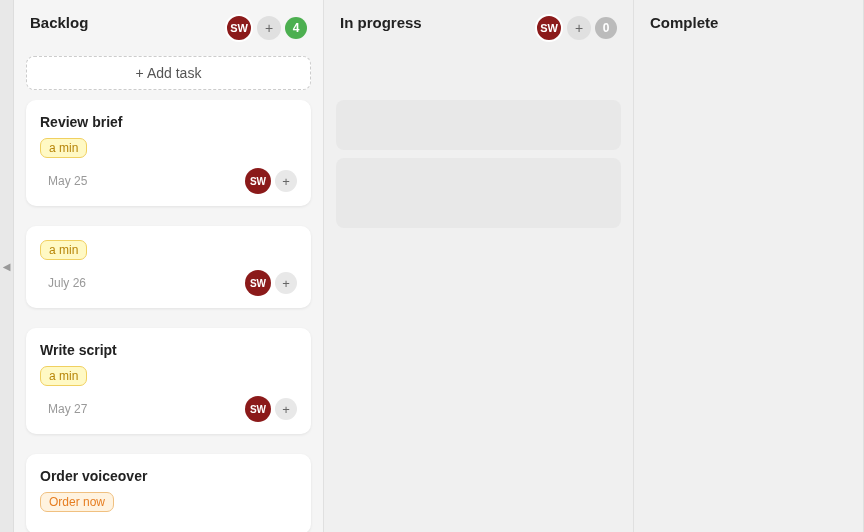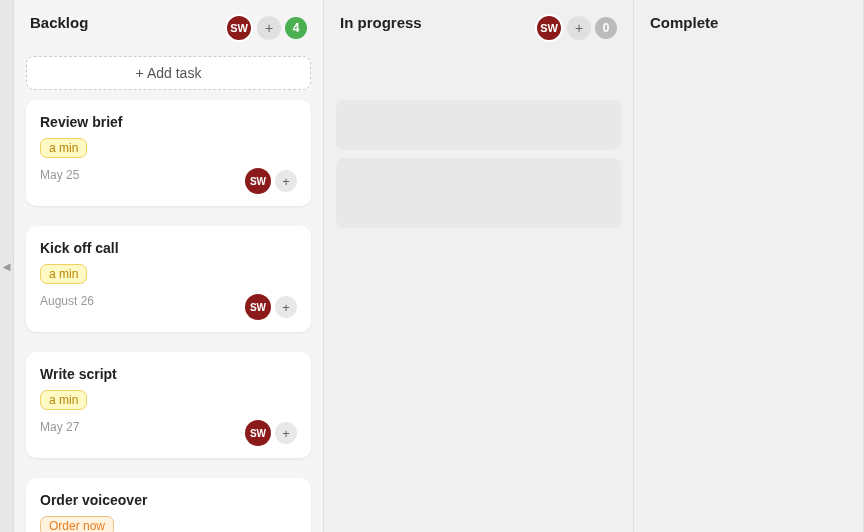--- a/index.html
+++ b/index.html
@@ -178,22 +178,23 @@
     }
 
     .tag-orange {
       background: #fff3e0;
       color: #e67e22;
       border: 1px solid #f0c080;
     }
 
     .card-footer {
       display: flex;
-      align-items: flex-start;
+      align-items: center;
       justify-content: space-between;
+      margin-left: 8px;
     }
 
     .card-date {
       font-size: 12px;
       color: #999;
     }
 
     .card-avatar-group {
       display: flex;
       align-items: center;
@@ -276,24 +277,23 @@
         <div class="card-footer">
           <span class="card-date">May 25</span>
           <div class="card-avatar-group">
             <div class="card-avatar">SW</div>
             <button class="card-add-btn">+</button>
           </div>
         </div>
       </div>
 
       <div class="card">
-        <div class="card-title">Kick off call</div>
         <div class="tag tag-yellow">a min</div>
         <div class="card-footer">
-          <span class="card-date">August 26</span>
+          <span class="card-date">July 26</span>
           <div class="card-avatar-group">
             <div class="card-avatar">SW</div>
             <button class="card-add-btn">+</button>
           </div>
         </div>
       </div>
 
       <div class="card">
         <div class="card-title">Write script</div>
         <div class="tag tag-yellow">a min</div>

